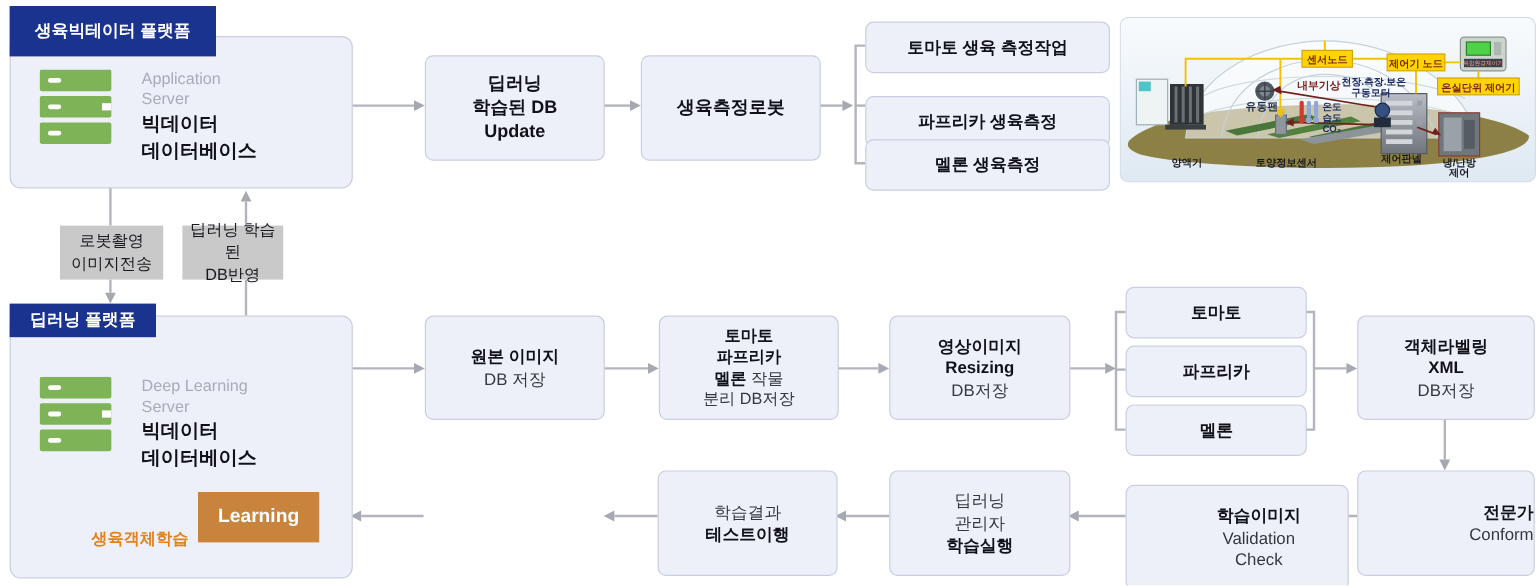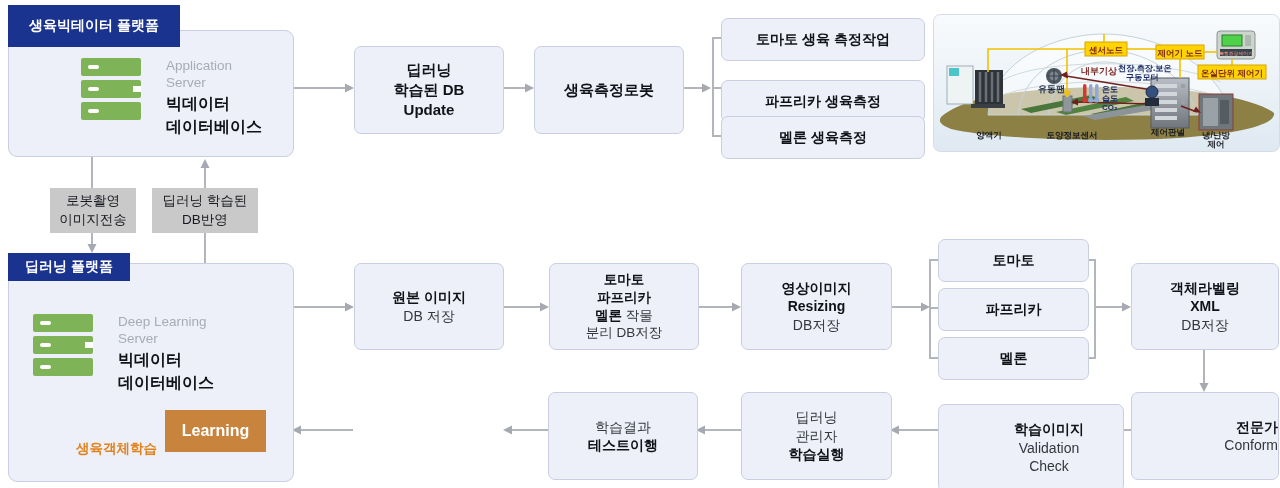--- a/index.html
+++ b/index.html
@@ -92,21 +92,21 @@
     <g fill="#4e5d68">
       <polygon points="233,411 225.5,399 240.5,399"></polygon>
         <polygon points="63,383 55.5,395 70.5,395"></polygon>
     </g>
   </svg>
 
   <div class="platform" style="left:8px;top:30px;width:284px;height:125px;"></div>
   <div class="badge" style="left:8px;top:5px;height:42px;padding:0 21px;">
     <span>생육빅테이터 플랫폼</span>
   </div>
-  <div class="srv" style="left:33px;top:58px;margin-left:48px;">
+  <div class="srv" style="left:33px;top:58px;">
     <svg class="srv-icon" viewBox="0 0 60 64">
       <rect x="0" y="0" width="60" height="18" rx="2" fill="#7fb357"></rect>
       <rect x="0" y="22" width="60" height="18" rx="2" fill="#7fb357"></rect>
       <rect x="0" y="44" width="60" height="18" rx="2" fill="#7fb357"></rect>
       <rect x="7" y="7" width="11" height="4" rx="2" fill="#fff"></rect>
       <rect x="7" y="29" width="11" height="4" rx="2" fill="#fff"></rect>
       <rect x="7" y="51" width="11" height="4" rx="2" fill="#fff"></rect>
       <rect x="52" y="28" width="8" height="6" fill="#fff"></rect>
     </svg>
     <div class="srv-text">
@@ -114,21 +114,21 @@
       <div class="type">Server</div>
       <div class="name">빅데이터</div>
       <div class="name">데이터베이스</div>
     </div>
   </div>
 
   <div class="graybox" style="left:50px;top:188px;width:86px;height:45px;">
     <div>로봇촬영</div>
     <div>이미지전송</div>
   </div>
-  <div class="graybox" style="left:152px;top:188px;width:106px;height:45px;">
+  <div class="graybox" style="left:152px;top:188px;width:84px;height:45px;">
     <div>딥러닝 학습된</div>
     <div>DB반영</div>
   </div>
 
   <div class="fbox big" style="left:354px;top:46px;width:148px;height:86px;">
     <div class="bd">딥러닝</div>
     <div class="bd">학습된 DB</div>
     <div class="bd">Update</div>
   </div>
   <div class="fbox big" style="left:534px;top:46px;width:148px;height:86px;text-align:center;">

